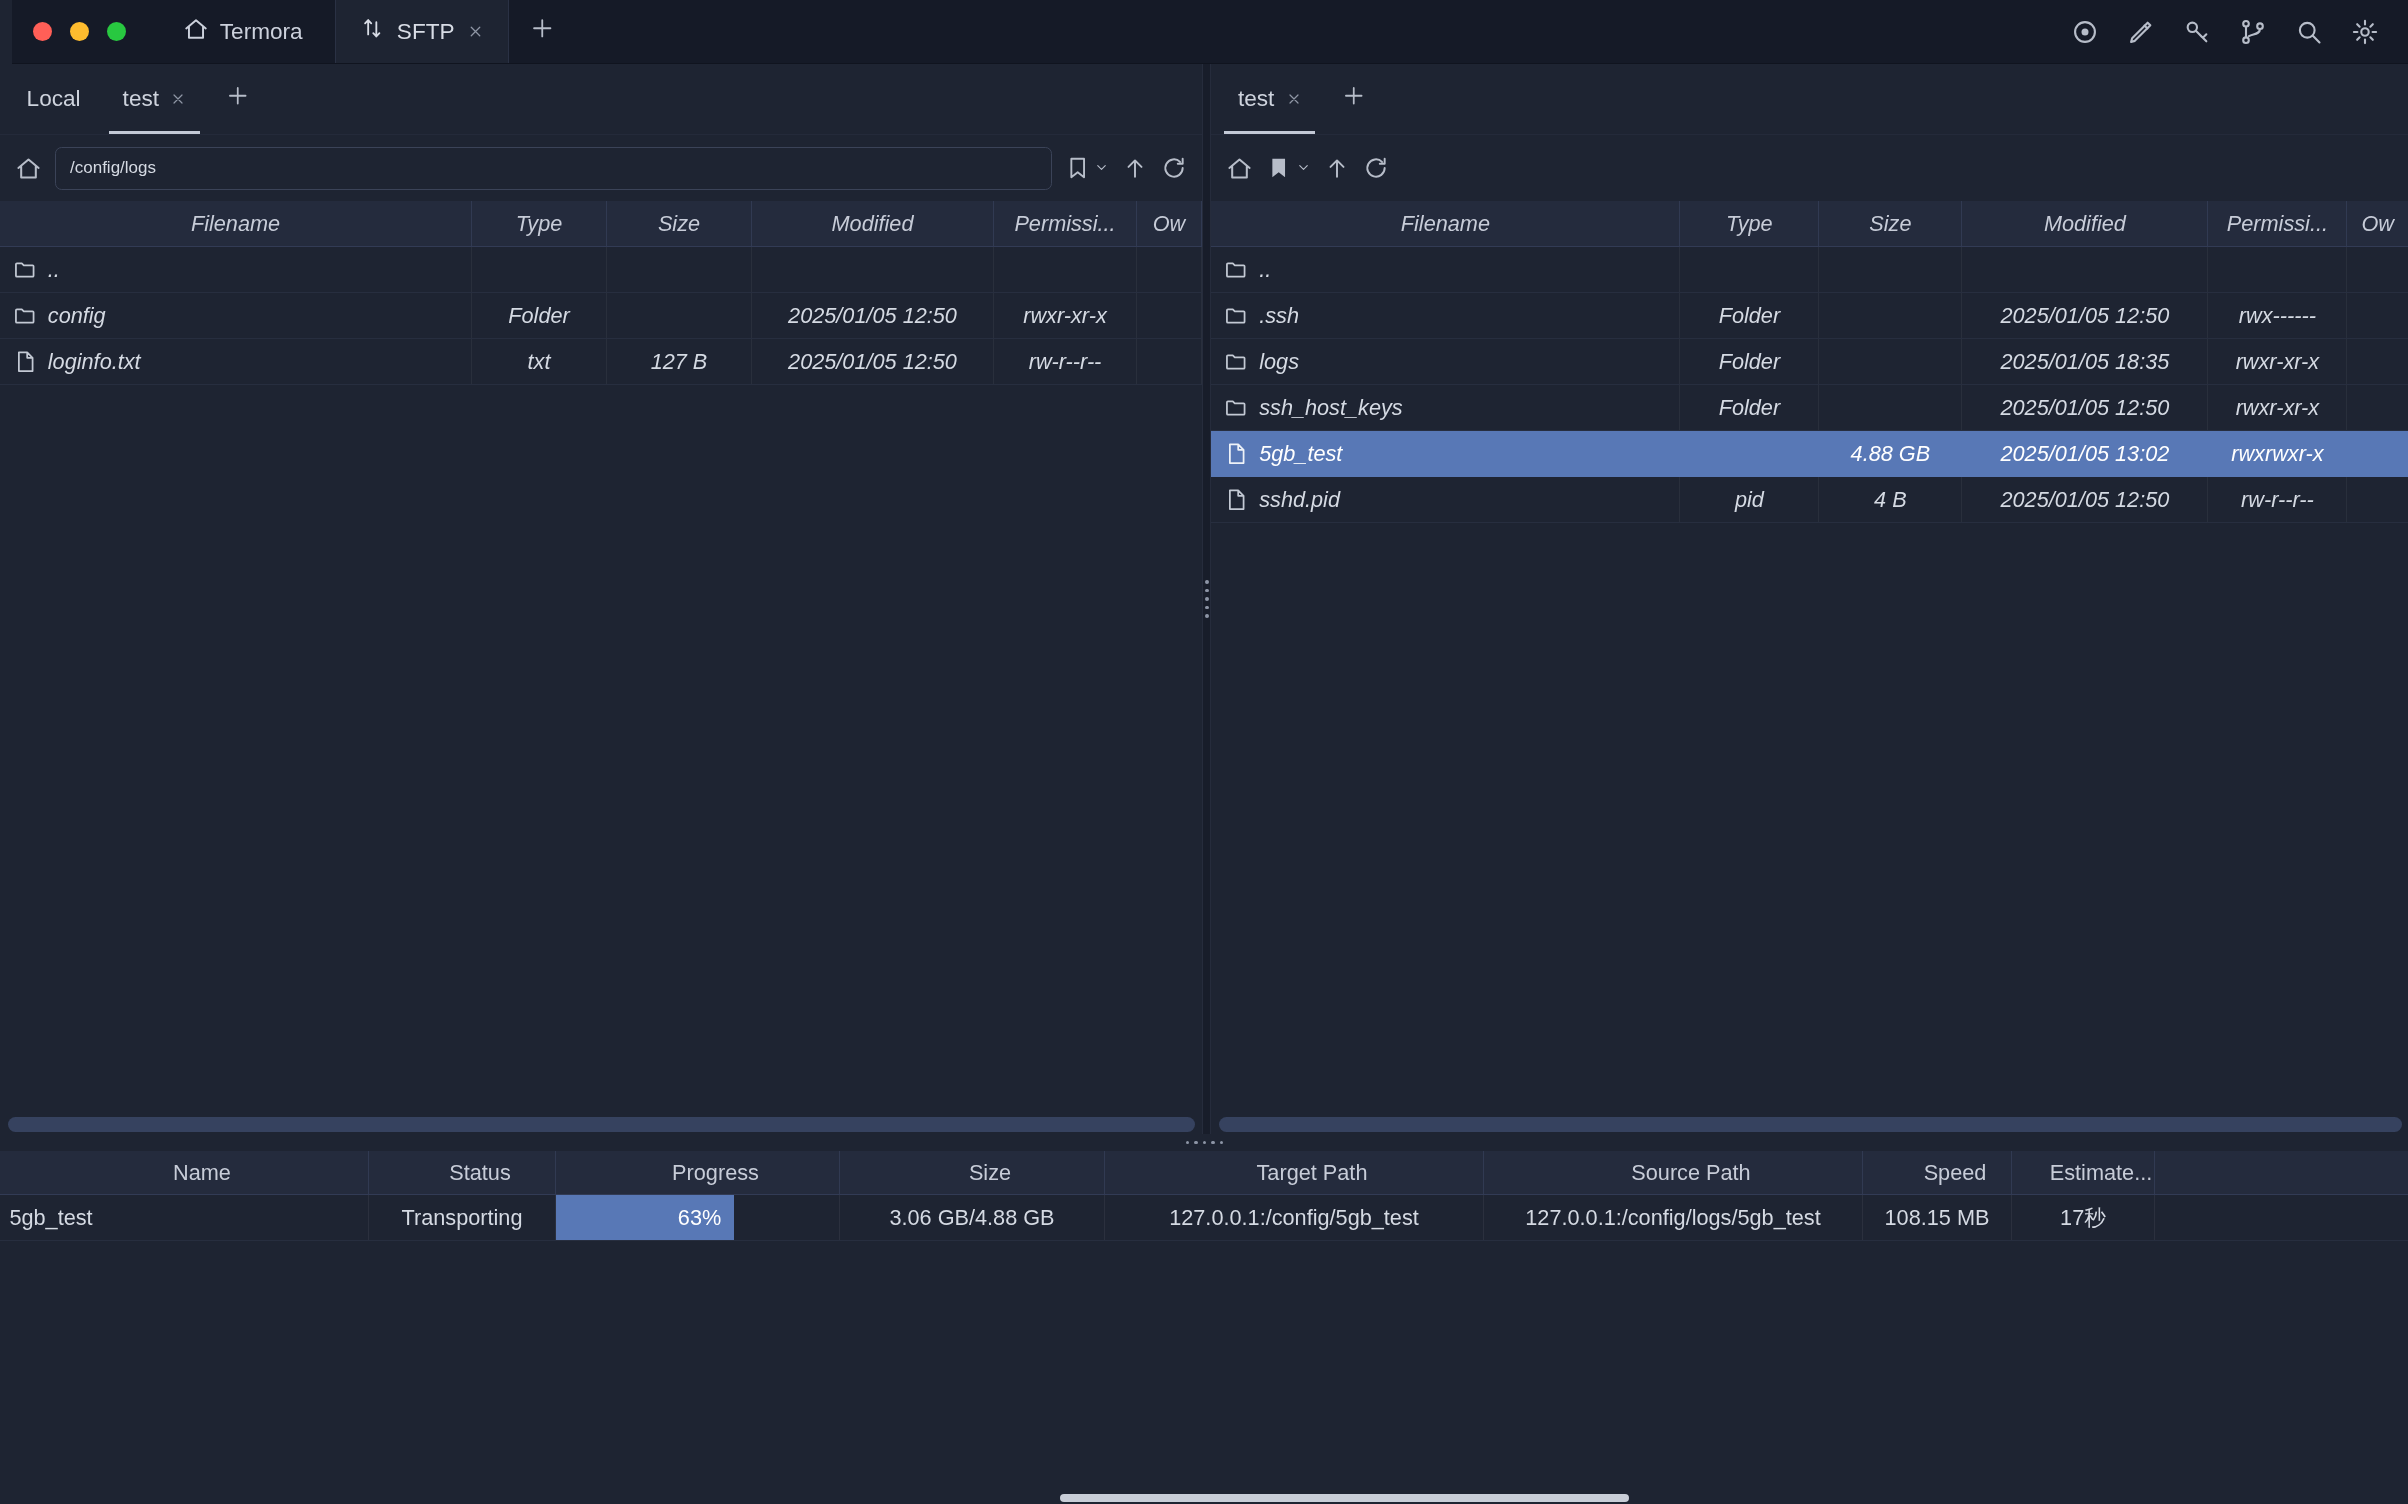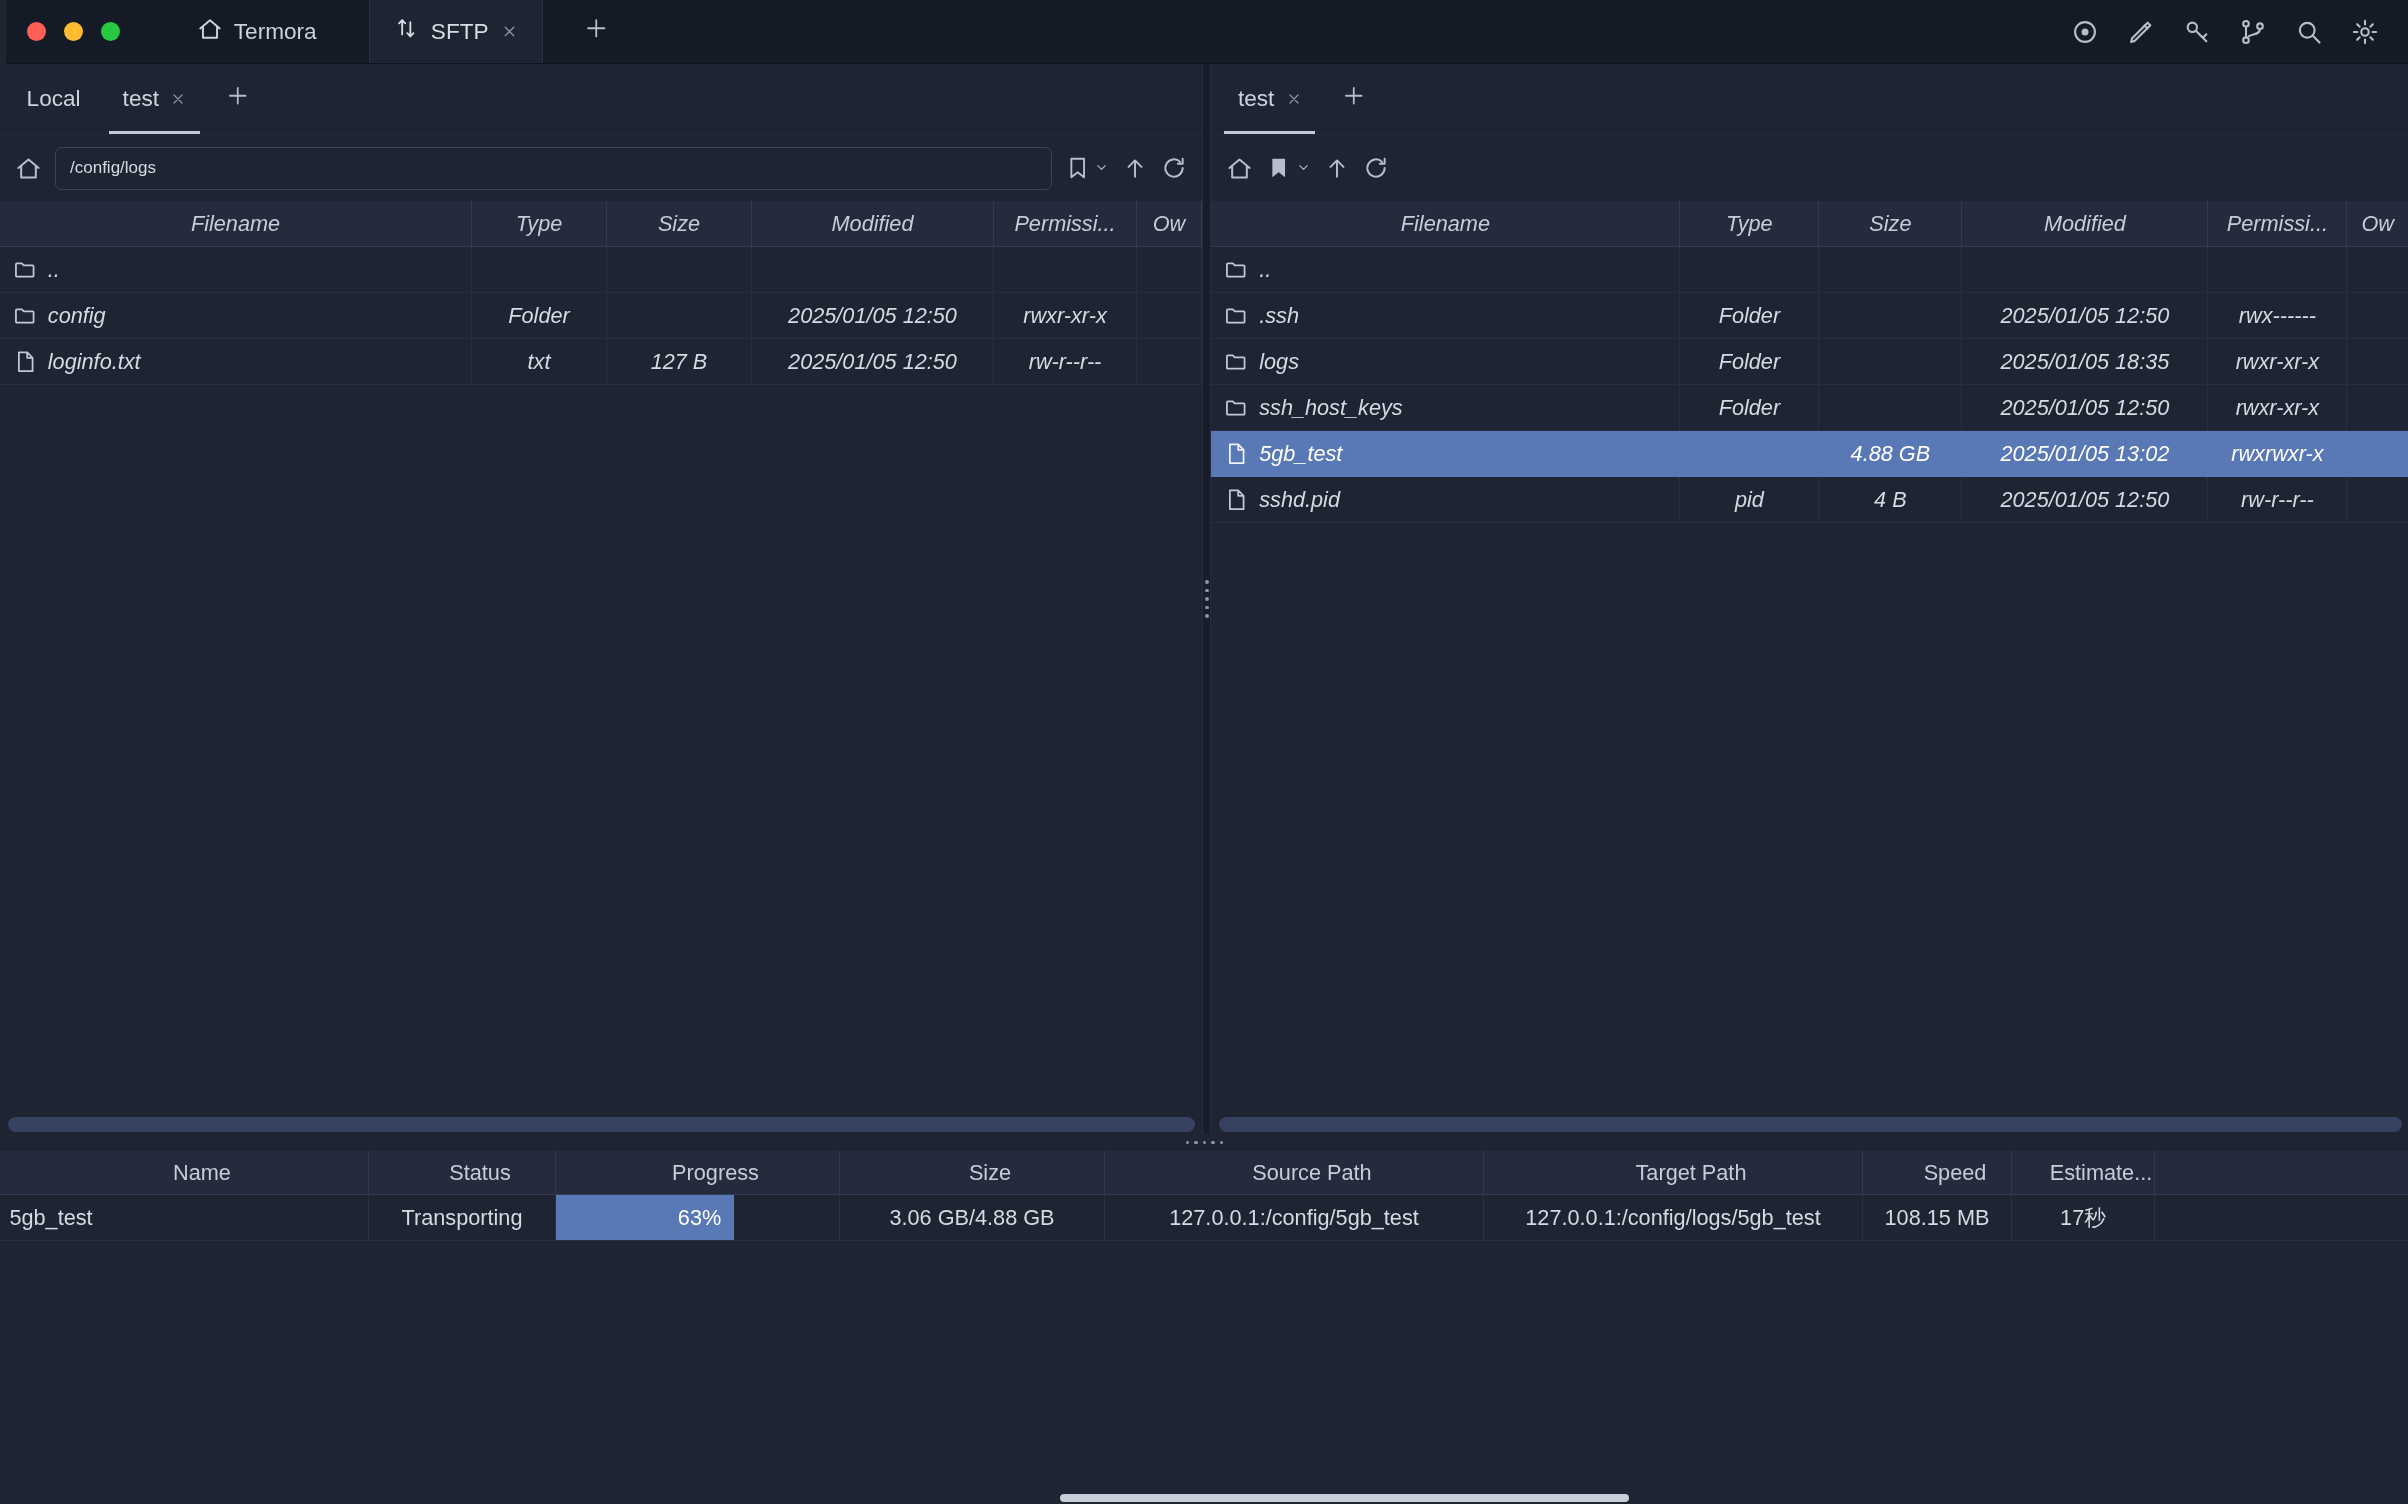--- a/index.html
+++ b/index.html
@@ -10,22 +10,22 @@
   *{box-sizing:border-box; margin:0; padding:0;}
   html,body{width:2409px; height:1505px; overflow:hidden;}
   body{
     background:var(--bg);
     font-family:"Liberation Sans","DejaVu Sans",sans-serif;
     color:var(--text); font-size:21.7px; position:relative;
   }
   svg.ic{stroke:currentColor; fill:none; stroke-width:1.8; stroke-linecap:round; stroke-linejoin:round;}
 
   
-  .titlebar{position:absolute; top:0; left:6px; right:0; height:64px;
-    background:var(--titlebar); display:flex; align-items:stretch; border-bottom:0.9px solid #10141f;gap:20px;}
+  .titlebar{position:absolute; top:0; left:12px; right:0; height:64px;
+    background:var(--titlebar); display:flex; align-items:stretch; border-bottom:0.9px solid #10141f;}
   .traffic-lights{display:flex; align-items:center; gap:18px; padding:0 24.5px 0 21px;}
   .tl{width:19px; height:19px; border-radius:50%; display:inline-block; cursor:pointer;}
   .tl.red{background:#ff5f57}.tl.yellow{background:#febc2e}.tl.green{background:#28c840}
   .app-tab{display:flex; align-items:center; gap:11.3px; padding:0 32px; color:#ccd1dc; font-size:22.6px;}
   .sftp-tab{display:flex; align-items:center; gap:12.2px; padding:0 24.5px; font-size:22.6px;
     background:var(--bg); border-left:0.9px solid #2a3144; border-right:0.9px solid #2a3144; color:#d8dce5;}
   .sftp-tab .close, .ptab .close{color:#8f96a5; display:flex; align-items:center;}
   .new-tab{display:flex; align-items:center; padding:0 21px; color:var(--icon);}
   .titlebar .spacer{flex:1}
   .titlebar-icons{display:flex; align-items:center; gap:28px; padding-right:30px; color:var(--icon);}
@@ -504,22 +504,22 @@
       <i></i>
     </div>
 </div>
 
 <div class="transfer">
   <div class="tgrid thead">
     <div class="hcell">Name</div>
     <div class="hcell">Status</div>
     <div class="hcell">Progress</div>
     <div class="hcell">Size</div>
+    <div class="hcell">Target Path</div>
     <div class="hcell">Source Path</div>
-    <div class="hcell">Target Path</div>
     <div class="hcell">Speed</div>
     <div class="hcell">Estimate...</div>
     <div class="hcell" style="border-right:none"></div>
   </div>
   <div class="tgrid trow">
     <div class="cell namec">5gb_test</div>
     <div class="cell">Transporting</div>
     <div class="cell progress-cell">
       <div class="pbar" style="width: 63%;">
         <span>63%</span>

